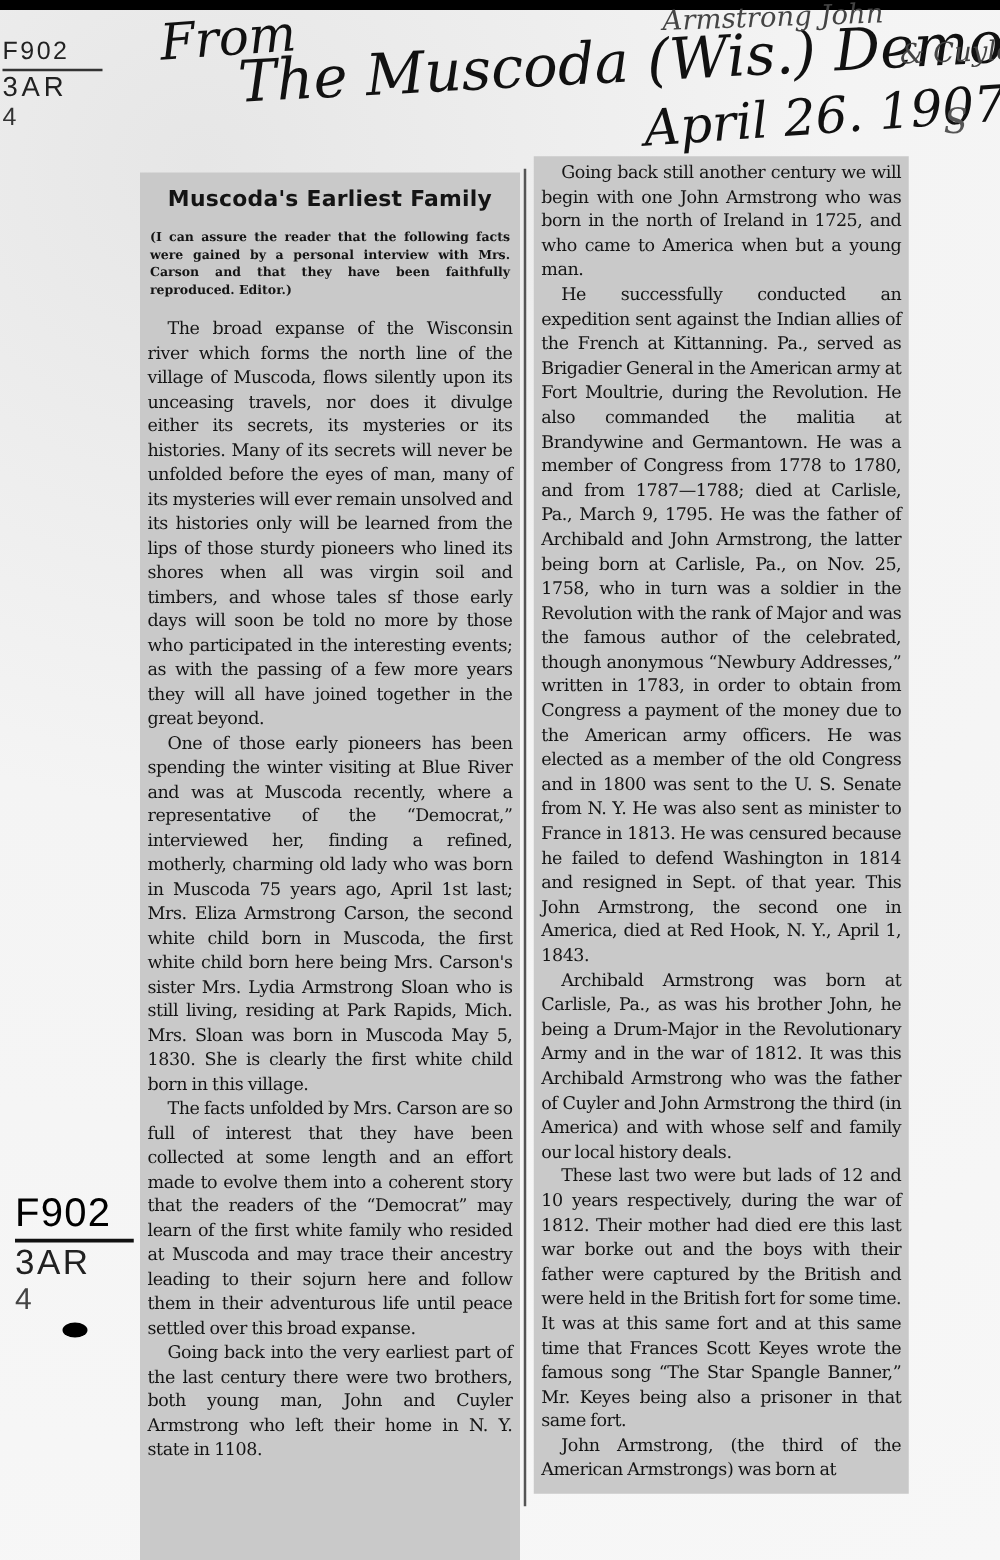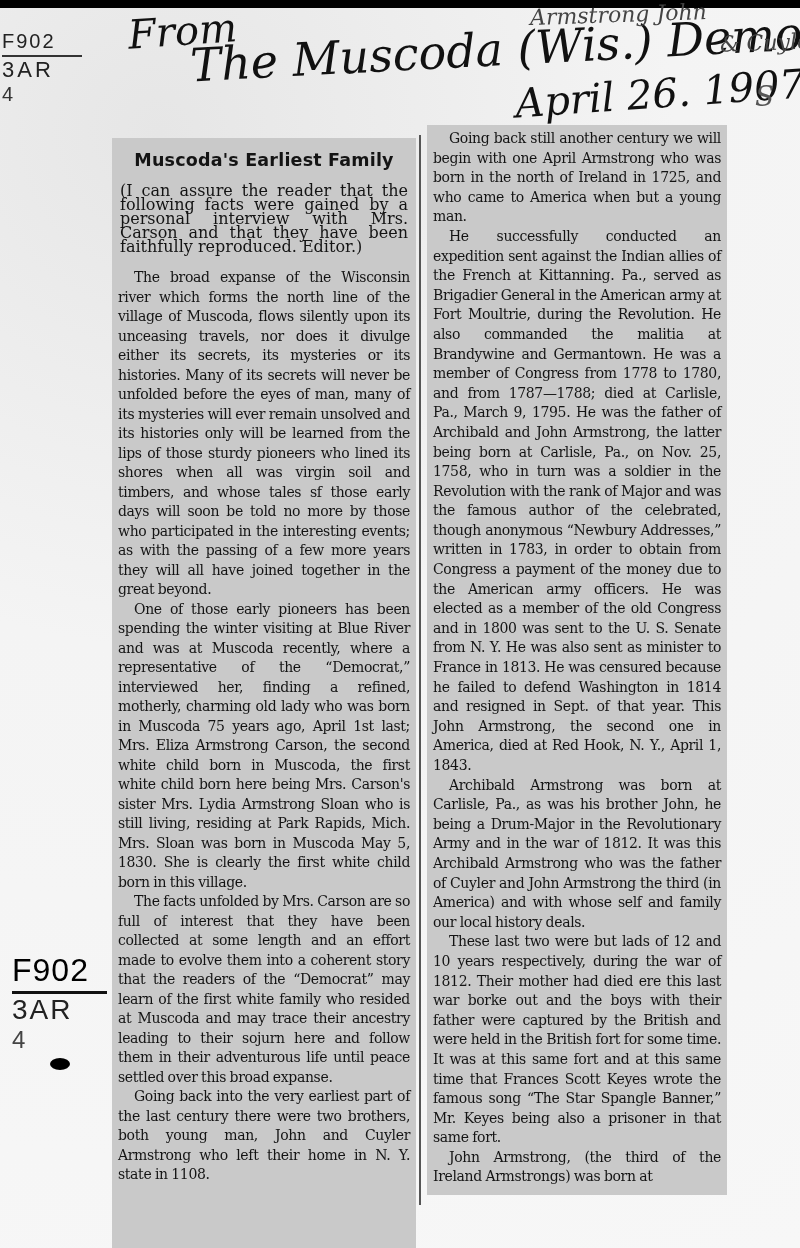--- a/index.html
+++ b/index.html
@@ -27,21 +27,21 @@
   .mn-side .num { border-bottom: 3px solid #111; padding-bottom: 2px; letter-spacing: 1px; color: #000; }
   .mn-side .code { font-size: 28px; letter-spacing: 2px; }
   .mn-side .vol { font-size: 24px; color: #444; }
   .mn-side .dot { width: 20px; height: 12px; background: #000; border-radius: 50%; margin: 4px auto 0; }
   .clip { position: absolute; background: #c9c9c9; }
   .col-left { left: 112px; top: 138px; width: 304px; height: 1244px; }
   .col-right { left: 427px; top: 125px; width: 300px; height: 1070px; }
   .col-divider { position: absolute; left: 419px; top: 135px; width: 2px; height: 1070px; background: #555; }
   .col-inner { padding: 4px 6px; color: #141414; }
   .headline { font-family: "DejaVu Sans", sans-serif; font-weight: bold; font-size: 17.5px; text-align: center; margin: 8px 0 14px; letter-spacing: 0.2px; }
-  .editor-note { font-size: 16px; line-height: 14px; text-align: justify; margin: 0 2px 14px; }
+  .editor-note { font-size: 10px; line-height: 14px; text-align: justify; margin: 0 2px 14px; font-weight: bold; }
   .para { font-size: 14px; line-height: 19.5px; text-align: justify; text-indent: 16px; margin: 0; letter-spacing: -0.35px; word-spacing: -0.5px; }
   .col-right .para { line-height: 19.6px; }
 </style>
 </head>
 <body>
 
 <div class="topbar"></div>
 <div class="grain"></div>
 
 <div class="margin-note mn-top">
@@ -65,25 +65,25 @@
     <p class="para">One of those early pioneers has been spending the winter visiting at Blue River and was at Muscoda recently, where a representative of the “Democrat,” interviewed her, finding a refined, motherly, charming old lady who was born in Muscoda 75 years ago, April 1st last; Mrs. Eliza Armstrong Carson, the second white child born in Muscoda, the first white child born here being Mrs. Carson's sister Mrs. Lydia Armstrong Sloan who is still living, residing at Park Rapids, Mich. Mrs. Sloan was born in Muscoda May 5, 1830. She is clearly the first white child born in this village.</p>
     <p class="para">The facts unfolded by Mrs. Carson are so full of interest that they have been collected at some length and an effort made to evolve them into a coherent story that the readers of the “Democrat” may learn of the first white family who resided at Muscoda and may trace their ancestry leading to their sojurn here and follow them in their adventurous life until peace settled over this broad expanse.</p>
     <p class="para">Going back into the very earliest part of the last century there were two brothers, both young man, John and Cuyler Armstrong who left their home in N. Y. state in 1108.</p>
   </div>
 </div>
 
 <div class="col-divider"></div>
 
 <div class="clip col-right">
   <div class="col-inner">
-    <p class="para">Going back still another century we will begin with one April Armstrong who was born in the north of Ireland in 1725, and who came to America when but a young man.</p>
+    <p class="para">Going back still another century we will begin with one John Armstrong who was born in the north of Ireland in 1725, and who came to America when but a young man.</p>
     <p class="para">He successfully conducted an expedition sent against the Indian allies of the French at Kittanning. Pa., served as Brigadier General in the American army at Fort Moultrie, during the Revolution. He also commanded the malitia at Brandywine and Germantown. He was a member of Congress from 1778 to 1780, and from 1787—1788; died at Carlisle, Pa., March 9, 1795. He was the father of Archibald and John Armstrong, the latter being born at Carlisle, Pa., on Nov. 25, 1758, who in turn was a soldier in the Revolution with the rank of Major and was the famous author of the celebrated, though anonymous “Newbury Addresses,” written in 1783, in order to obtain from Congress a payment of the money due to the American army officers. He was elected as a member of the old Congress and in 1800 was sent to the U. S. Senate from N. Y. He was also sent as minister to France in 1813. He was censured because he failed to defend Washington in 1814 and resigned in Sept. of that year. This John Armstrong, the second one in America, died at Red Hook, N. Y., April 1, 1843.</p>
     <p class="para">Archibald Armstrong was born at Carlisle, Pa., as was his brother John, he being a Drum-Major in the Revolutionary Army and in the war of 1812. It was this Archibald Armstrong who was the father of Cuyler and John Armstrong the third (in America) and with whose self and family our local history deals.</p>
     <p class="para">These last two were but lads of 12 and 10 years respectively, during the war of 1812. Their mother had died ere this last war borke out and the boys with their father were captured by the British and were held in the British fort for some time. It was at this same fort and at this same time that Frances Scott Keyes wrote the famous song “The Star Spangle Banner,” Mr. Keyes being also a prisoner in that same fort.</p>
-    <p class="para">John Armstrong, (the third of the Ireland Armstrongs) was born at</p>
+    <p class="para">John Armstrong, (the third of the American Armstrongs) was born at</p>
   </div>
 </div>
 
 <div class="margin-note mn-side">
   <div class="num">F902</div>
   <div class="code">3AR</div>
   <div class="vol">4</div>
   <div class="dot"></div>
 </div>
 

